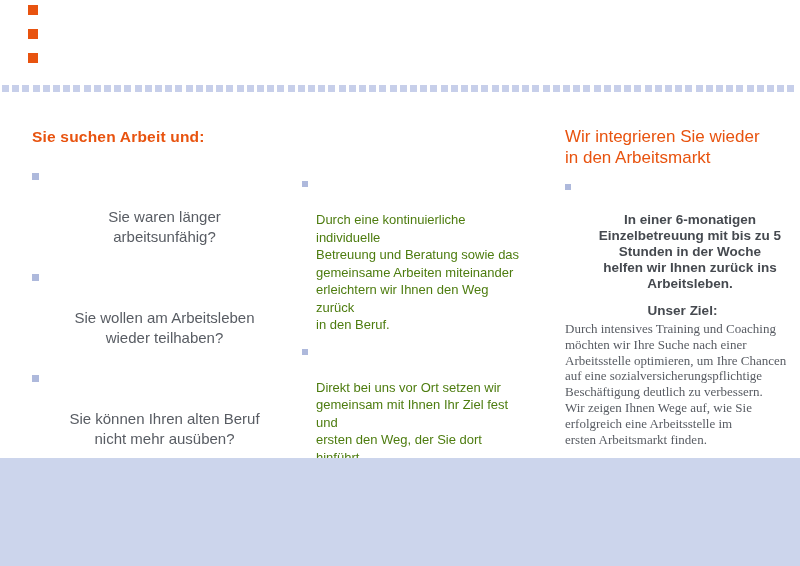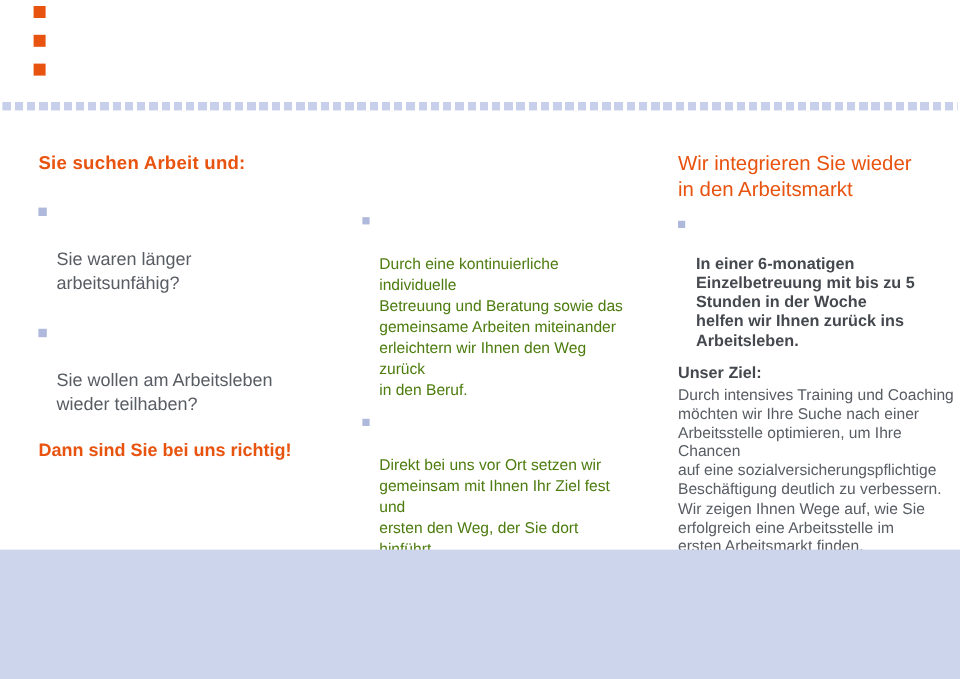--- a/index.html
+++ b/index.html
@@ -21,39 +21,39 @@
     background:repeating-linear-gradient(90deg, #c7cfea 0 7px, transparent 7px 10.2px);
   }
 
   
   .bullet { position:absolute; left:0; background:#aeb9dc; }
 
   
   .col-left { position:absolute; left:32px; top:128px; width:250px; }
   .q-heading { font-size:15.5px; line-height:18px; font-weight:bold; color:#e8530f; letter-spacing:0.2px; }
   .q-item { position:relative; padding-left:15px; margin-top:21px;
-            font-size:15px; line-height:20px; color:#585c63; white-space:pre-line; }
+            font-size:15px; line-height:20px; color:#585c63; white-space:pre-line;text-align:center; }
   .q-item:first-of-type { margin-top:28px; }
   .q-item .bullet { top:6px; width:7px; height:7px; }
   .closing-line { margin-top:18px; font-size:15px; line-height:20px; font-weight:bold; color:#e8530f; }
 
   
   .col-mid { position:absolute; left:302px; top:176px; width:218px; }
   .m-item { position:relative; padding-left:14px; margin-bottom:10px;
             font-size:13px; line-height:17.5px; color:#4d7c0f; white-space:pre-line; }
   .m-item .bullet { top:5px; width:6px; height:6px; }
 
   
   .col-right { position:absolute; left:565px; top:126px; width:235px; }
   .r-heading { font-size:17px; line-height:21px; font-weight:normal; color:#e8530f; white-space:pre-line; }
   .r-item { position:relative; margin-top:12px; padding-left:15px;
-            font-size:13.5px; line-height:16px; font-weight:bold; color:#45494f; white-space:pre-line; }
+            font-size:13.5px; line-height:16px; font-weight:bold; color:#45494f; white-space:pre-line;text-align:center; }
   .r-item .bullet { top:4px; width:6px; height:6px; }
-  .goal-heading { margin-top:10px; font-size:13.5px; line-height:17px; font-weight:bold; color:#45494f; }
-  .goal-text { margin-top:2px; font-size:13px; line-height:15.8px; color:#585c63; white-space:pre-line; }
+  .goal-heading { margin-top:10px; font-size:13.5px; line-height:17px; font-weight:bold; color:#45494f;text-align:center; }
+  .goal-text { margin-top:2px; font-size:13px; line-height:15.8px; color:#585c63; white-space:pre-line;font-family:Liberation Serif, serif; }
 
   
   .footer { position:absolute; left:0; top:458px; width:800px; height:108px; background:#ccd5ec; }
 </style>
 </head>
 <body>
 
 <div class="page">
 
   <div class="corner-marks">
@@ -68,20 +68,25 @@
     <div class="q-heading">Sie suchen Arbeit und:</div>
     <div class="q-item">
       <span class="bullet"></span>
       <span>Sie waren länger
 arbeitsunfähig?</span>
     </div>
     <div class="q-item">
       <span class="bullet"></span>
       <span>Sie wollen am Arbeitsleben
 wieder teilhaben?</span>
+    </div>
+    <div class="q-item">
+      <span class="bullet"></span>
+      <span>Sie können Ihren alten Beruf
+nicht mehr ausüben?</span>
     </div>
     <div class="closing-line">Dann sind Sie bei uns richtig!</div>
   </div>
 
   <div class="col-mid">
     <div class="m-item">
       <span class="bullet"></span>
       <span>Durch eine kontinuierliche individuelle
 Betreuung und Beratung sowie das
 gemeinsame Arbeiten miteinander

